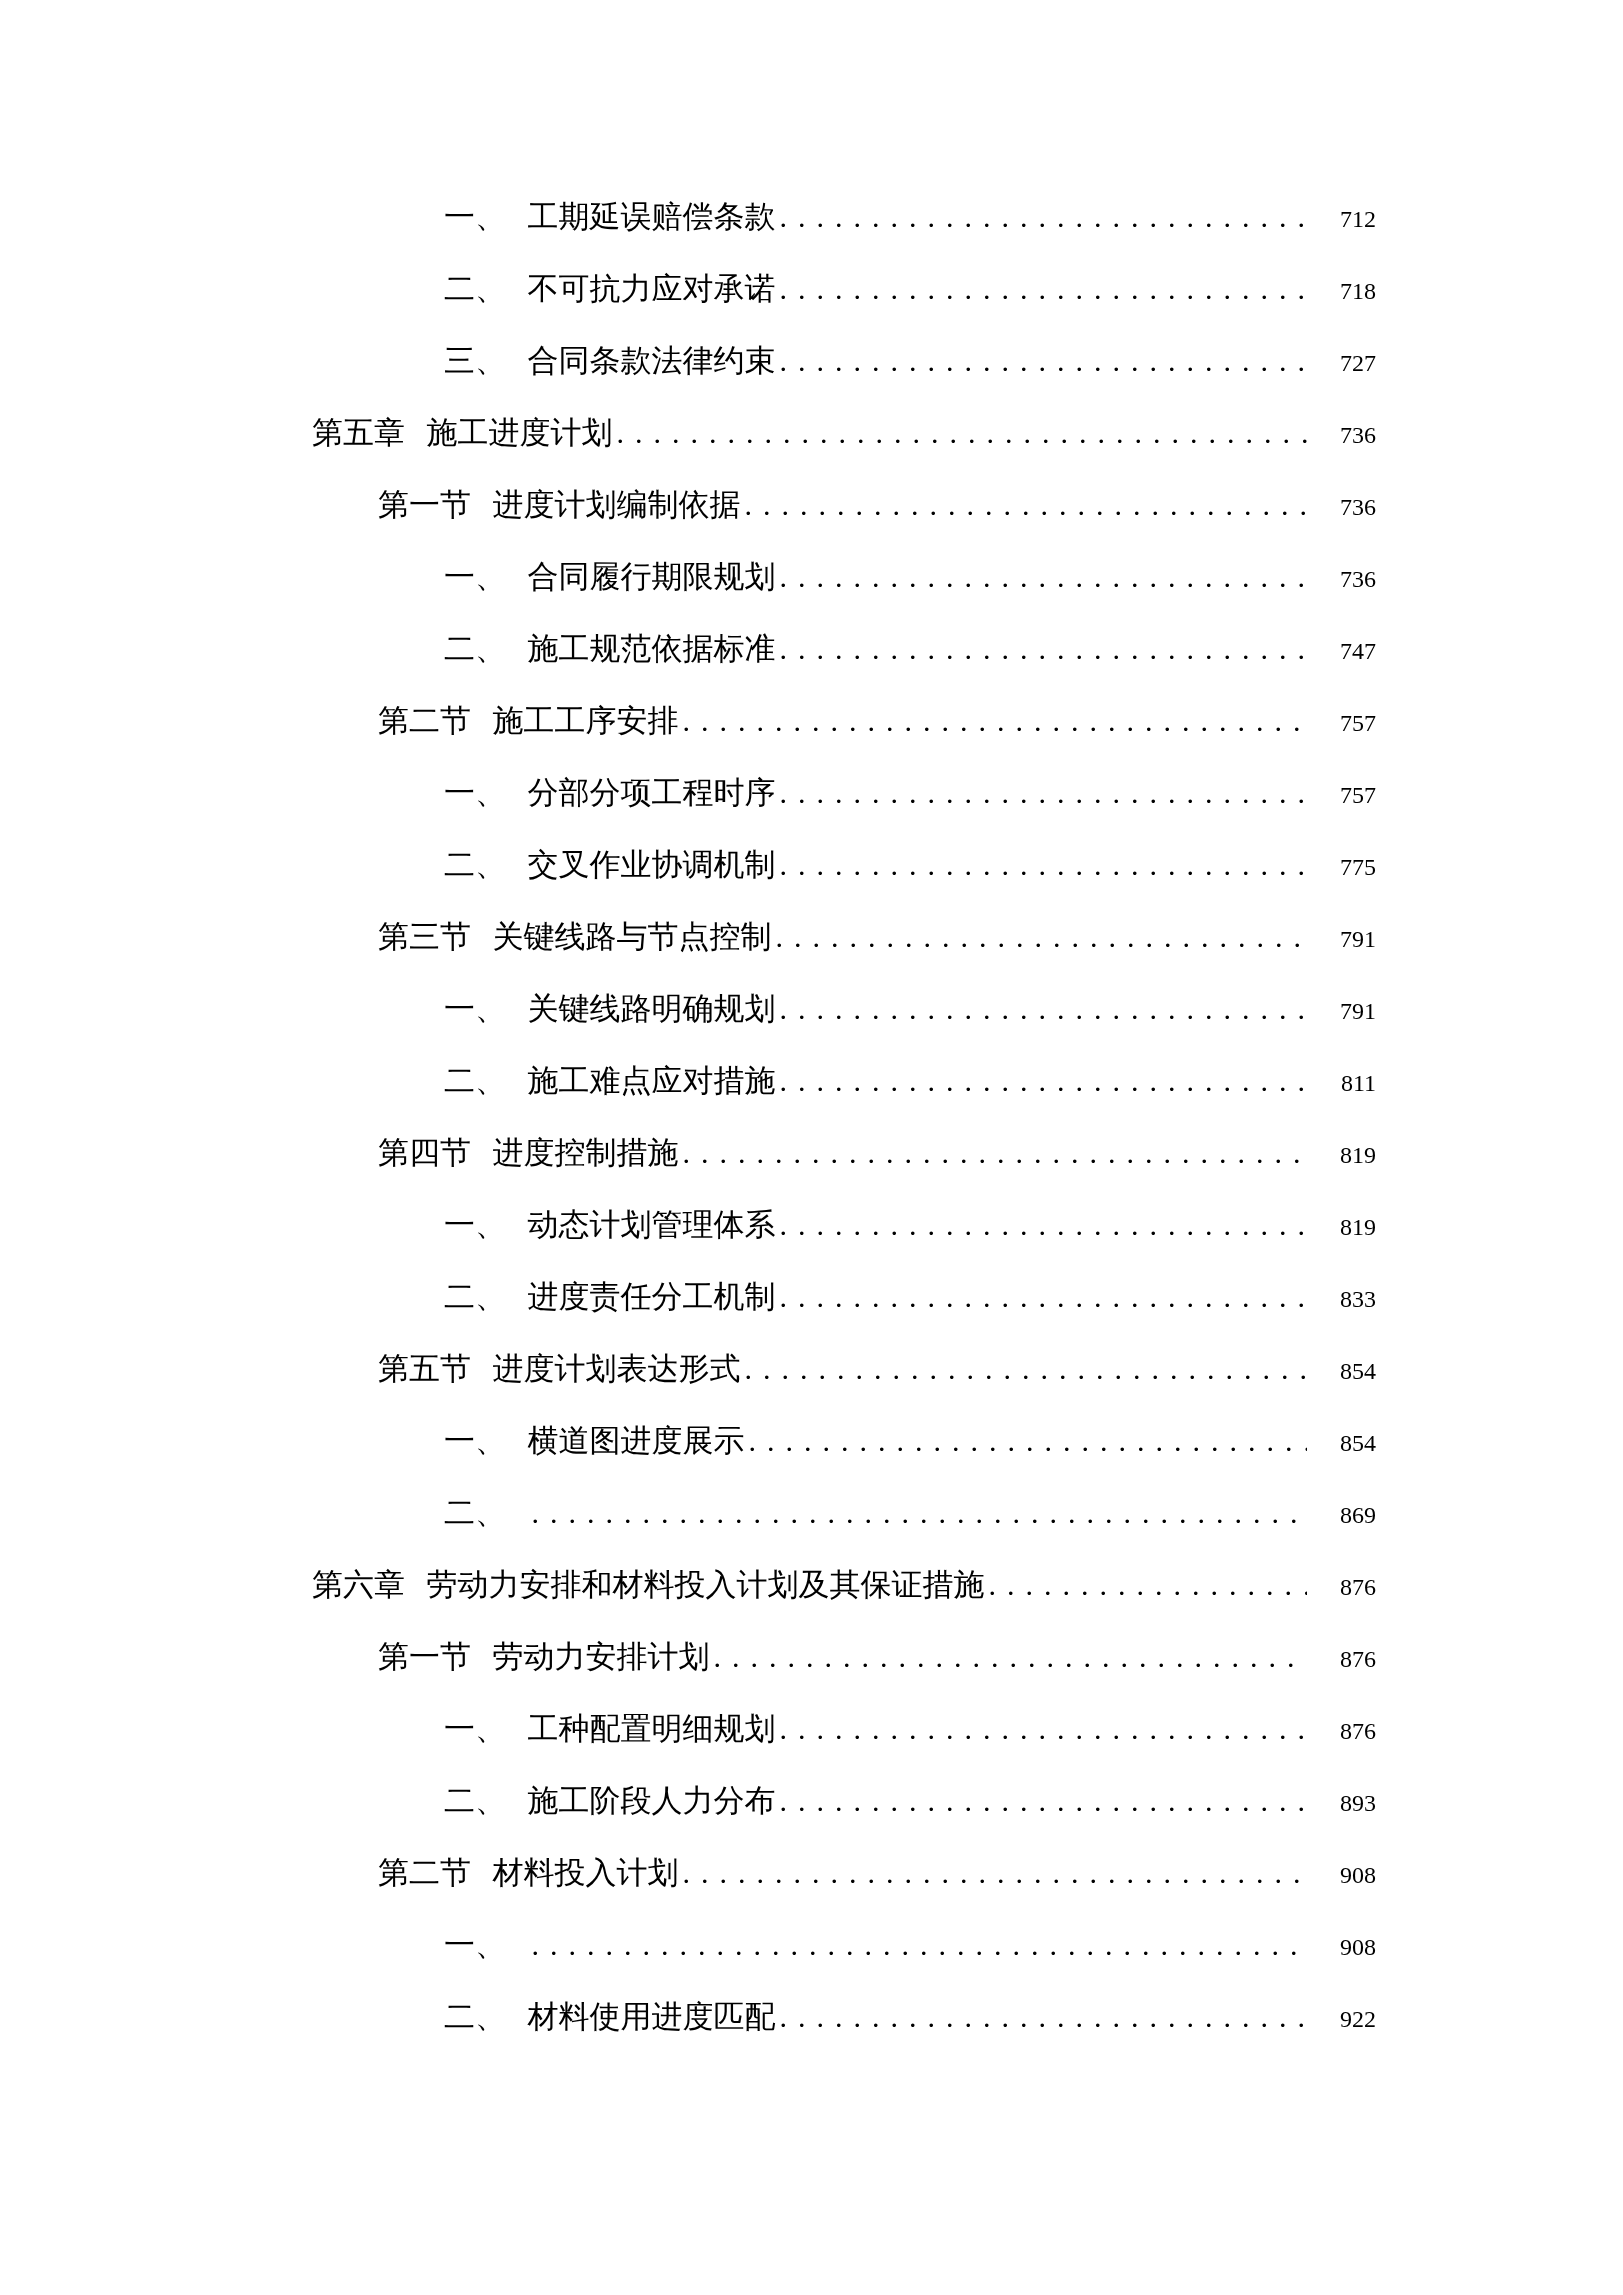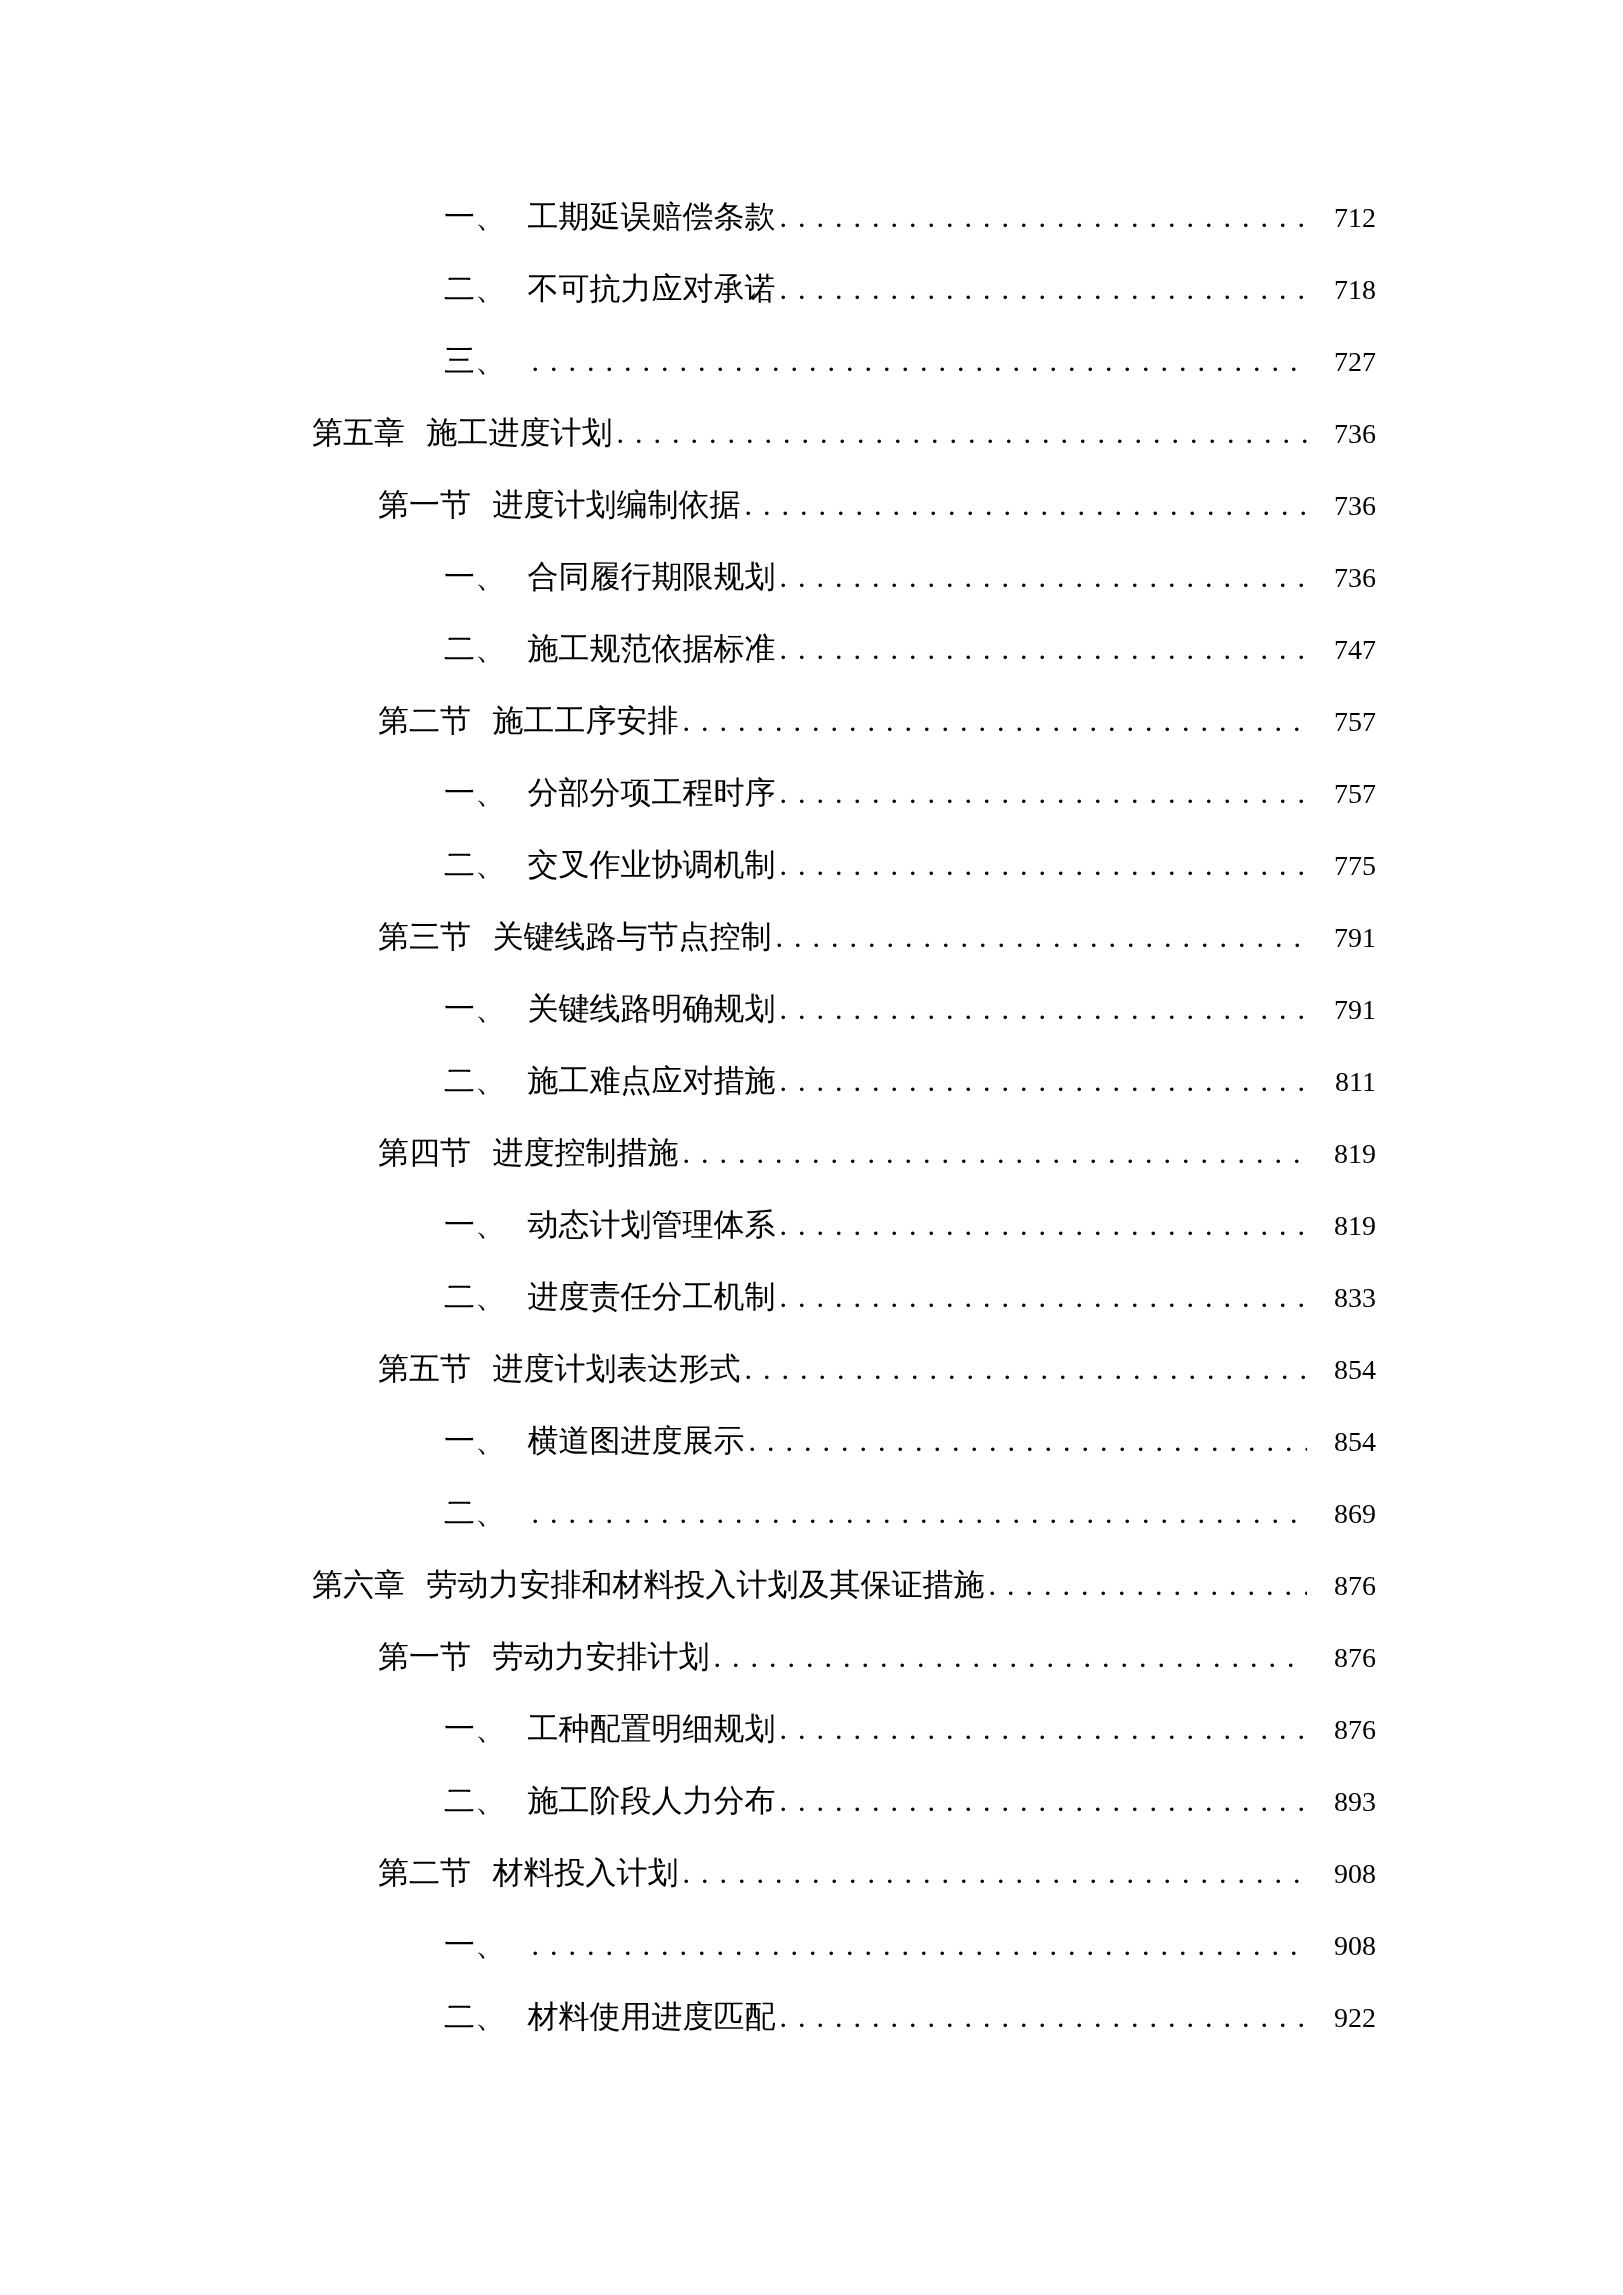--- a/index.html
+++ b/index.html
@@ -36,21 +36,21 @@
     flex: 1 1 0;
     overflow: hidden;
     margin-left: 3.9px;
     font-size: 30px;
     letter-spacing: 11px;
   }
   .page-num {
     flex: 0 0 auto;
     width: 69px;
     text-align: right;
-    font-size: 28px;
+    font-size: 24px;
   }
 </style>
 </head>
 <body>
 
 <main class="sheet">
   <section class="toc" id="toc">
       <div class="row lvl3">
     <span class="label">一、</span>
     <span class="title">工期延误赔偿条款</span>
@@ -58,20 +58,21 @@
     <span class="page-num">712</span>
   </div>
       <div class="row lvl3">
     <span class="label">二、</span>
     <span class="title">不可抗力应对承诺</span>
     <span class="dots">..........................................................................................</span>
     <span class="page-num">718</span>
   </div>
       <div class="row lvl3">
     <span class="label">三、</span>
+    <span class="title">合同条款法律约束</span>
     <span class="dots">..........................................................................................</span>
     <span class="page-num">727</span>
   </div>
       <div class="row lvl1">
     <span class="label">第五章</span>
     <span class="title">施工进度计划</span>
     <span class="dots">..........................................................................................</span>
     <span class="page-num">736</span>
   </div>
       <div class="row lvl2">

